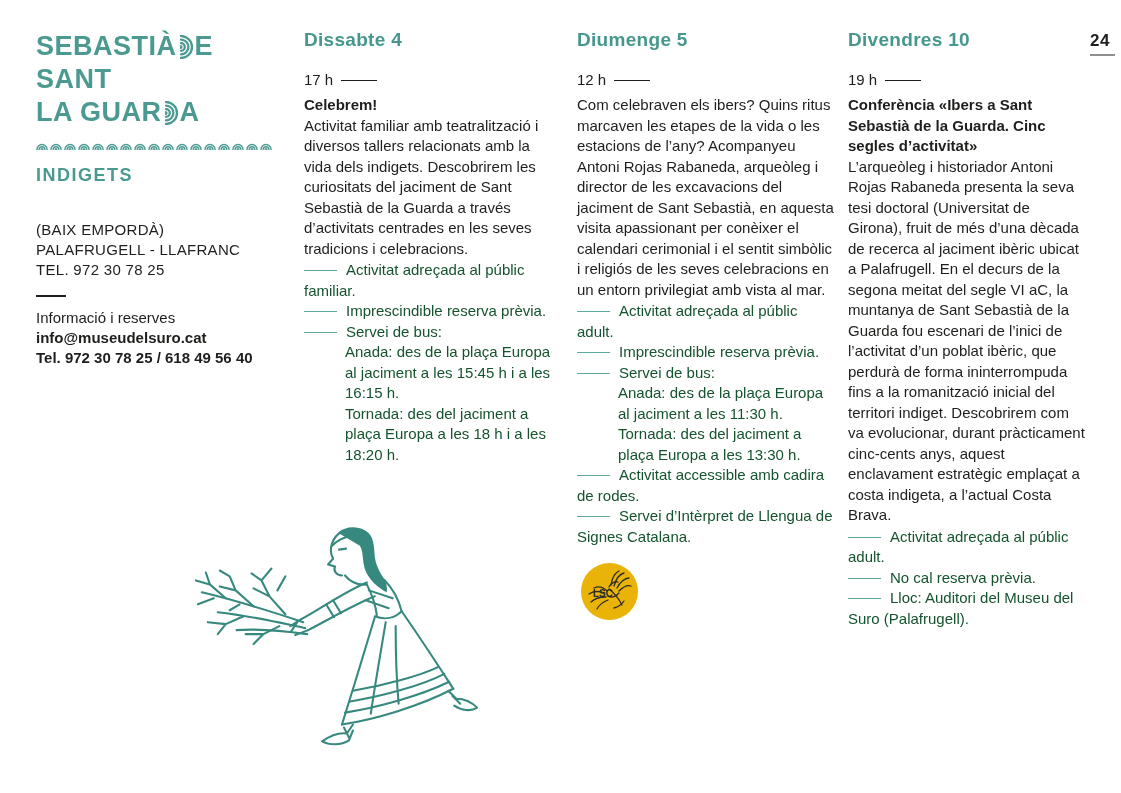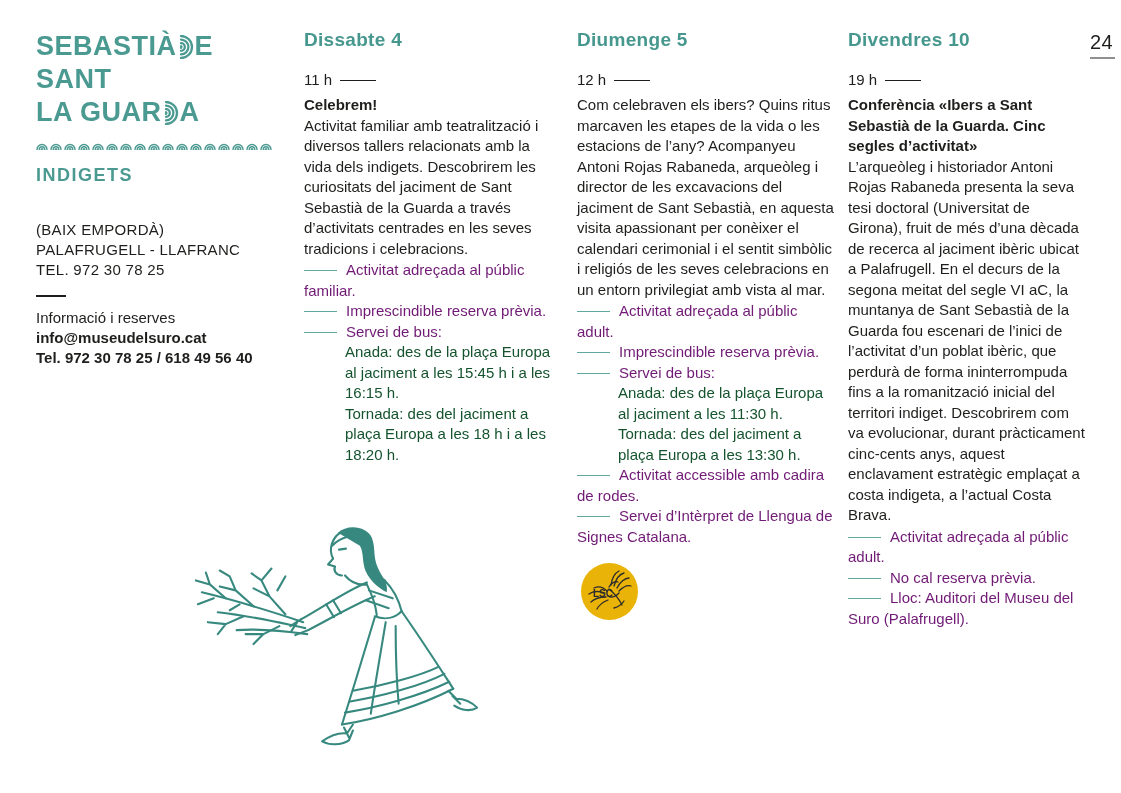--- a/index.html
+++ b/index.html
@@ -22,29 +22,29 @@
   
   .col{position:absolute;top:30px;font-size:15px;line-height:20.5px;}
   #col1{left:304px;width:250px;}
   #col2{left:577px;width:258px;}
   #col3{left:848px;width:240px;}
   .day{margin:0 0 19px 0;color:#46978e;font-size:19px;font-weight:bold;letter-spacing:.3px;}
   .time{margin-bottom:5px;}
   .timeline{display:inline-block;width:36px;border-top:1.5px solid #1e1e1c;margin-left:8px;vertical-align:4px;}
   .etitle{font-weight:bold;}
   .edesc{margin-bottom:1px;}
-  .note{color:#701a75;}
+  .note{color:#14532d;}
   .ndash{display:inline-block;width:33px;border-top:1.5px solid #5fa8a0;margin-right:9px;vertical-align:4px;}
   .sub{color:#14532d;margin-left:41px;}
   
   .badge{margin-top:16px;margin-left:4px;width:57px;height:57px;border-radius:50%;
          background:#eab308;position:relative;}
   .badge svg{position:absolute;left:0;top:0;}
   
-  .pagenum{position:absolute;left:1090px;top:31px;font-size:20px;font-weight:normal;letter-spacing:.5px;}
+  .pagenum{position:absolute;left:1090px;top:31px;font-size:17px;font-weight:bold;letter-spacing:.5px;}
   .pagenum .pnline{width:25px;border-top:2.5px solid #8f8f8f;margin-top:3px;}
   
   .illustration{position:absolute;left:182px;top:518px;width:318px;height:262px;}
 </style>
 </head>
 <body>
 
 <div class="page">
 
   <aside class="sidebar">
@@ -167,21 +167,21 @@
         <div>TEL. 972 30 78 25</div>
       </div>
     <div class="divider"></div>
     <div class="info-label">Informació i reserves</div>
     <div class="email">info@museudelsuro.cat</div>
     <div class="phones">Tel. 972 30 78 25 / 618 49 56 40</div>
   </aside>
 
   <section class="col" id="col1">
       <h2 class="day">Dissabte 4</h2>
-      <div class="time"><span>11 h</span><span class="timeline"></span></div>
+      <div class="time"><span>17 h</span><span class="timeline"></span></div>
       <div class="etitle">Celebrem!</div>
       <div class="edesc">Activitat familiar amb teatralització i diversos tallers relacionats amb la vida dels indigets. Descobrirem les curiositats del jaciment de Sant Sebastià de la Guarda a través d’activitats centrades en les seves tradicions i celebracions.</div>
       <div class="note"><span class="ndash"></span>Activitat adreçada al públic familiar.</div>
       <div class="note"><span class="ndash"></span>Imprescindible reserva prèvia.</div>
       <div class="note"><span class="ndash"></span>Servei de bus:</div>
       <div class="sub">Anada: des de la plaça Europa al jaciment a les 15:45 h i a les 16:15 h.</div>
       <div class="sub">Tornada: des del jaciment a plaça Europa a les 18 h i a les 18:20 h.</div>
     </section>
   <section class="col" id="col2">
       <h2 class="day">Diumenge 5</h2>

